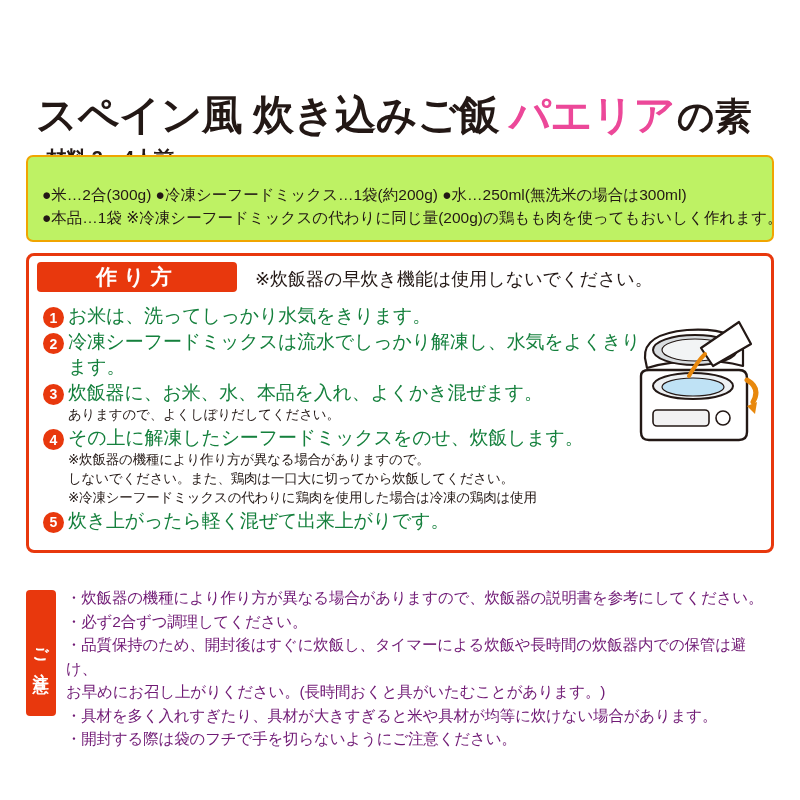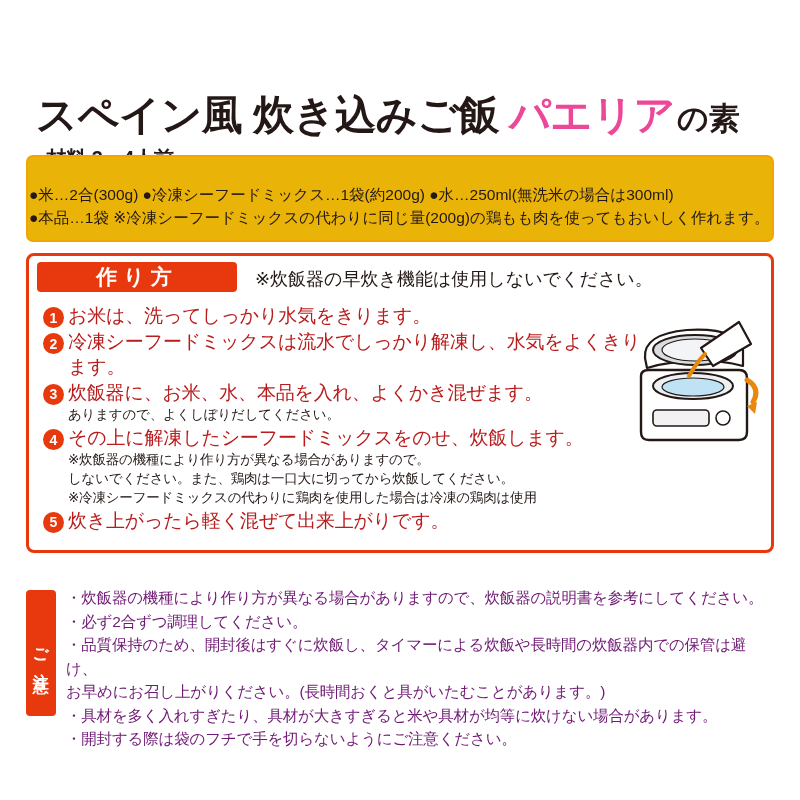--- a/index.html
+++ b/index.html
@@ -38,38 +38,38 @@
     color: #231815;
   }
   .title-accent {
     font-size: 41px;
     font-weight: bold;
     color: #ec4899;
     margin-left: 10px;
     letter-spacing: -0.5px;
   }
   .title-suffix {
-    font-size: 31px;
+    font-size: 37px;
     font-weight: bold;
     color: #231815;
     margin-left: 2px;
     text-align: center;
   }
 
   
   .ingredients {
     position: absolute;
     left: 26px;
     top: 155px;
     width: 748px;
     box-sizing: border-box;
     border: 2px solid #f0a500;
     border-radius: 7px;
-    background: #eab308;
-    padding: 26px 12px 10px 1px;
+    background: #bef264;
+    padding: 26px 12px 10px 14px;
   }
   .ing-heading {
     position: absolute;
     left: 26px;
     top: 148px;
     background: #ffffff;
     padding: 0 8px;
     font-size: 20px;
     font-weight: bold;
     color: #231815;
@@ -153,21 +153,21 @@
     justify-content: center;
     margin-top: 3px;
     margin-right: 4px;
   }
   .step-body {
     flex: 1 1 auto;
   }
   .step-main {
     font-size: 19px;
     line-height: 1.28;
-    color: #b91c1c;
+    color: #15803d;
     font-weight: normal;
     letter-spacing: -0.2px;
   }
   .step-sub {
     font-size: 13.5px;
     line-height: 1.32;
     color: #231815;
     margin-top: 1px;
     letter-spacing: -0.2px;
   }

